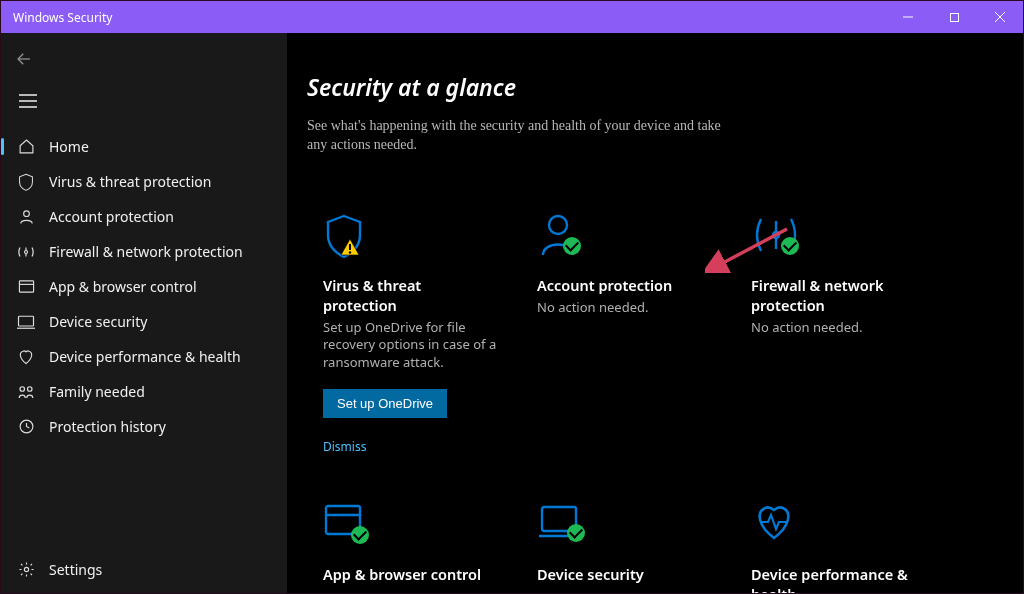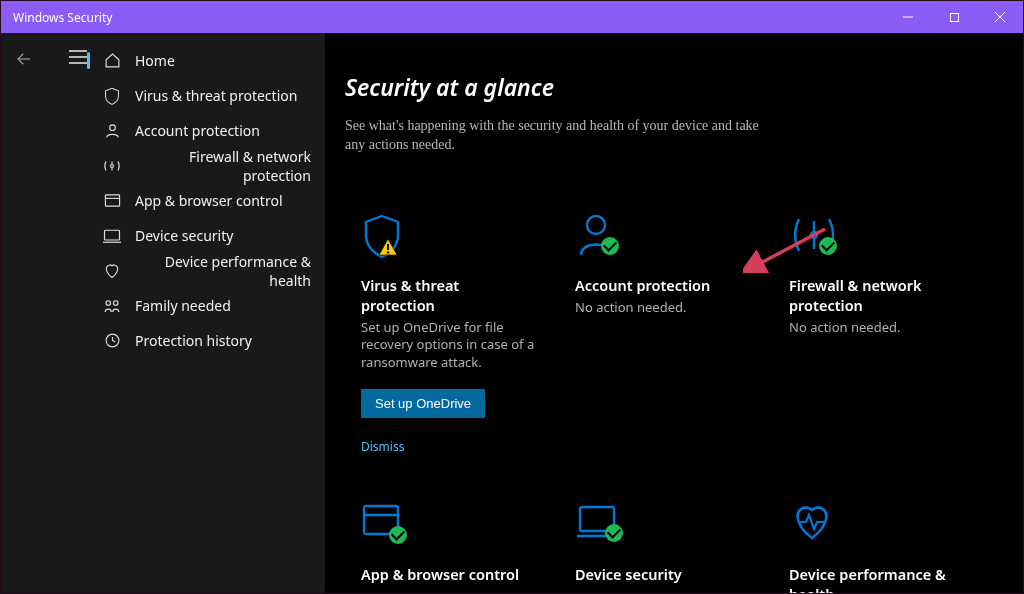--- a/index.html
+++ b/index.html
@@ -5,21 +5,21 @@
   * { box-sizing: border-box; margin: 0; padding: 0; }
   html, body { width: 1024px; height: 594px; overflow: hidden; font-family: "Segoe UI", system-ui, sans-serif; background:#000; color:#fff; }
   .window { width:1024px; height:594px; display:flex; flex-direction:column; background:#000; border:1px solid #2a0a1a; }
   
   .titlebar { height:32px; background:#8b5cf6; display:flex; align-items:center; justify-content:space-between; padding-left:12px; font-size:12px; color:#fff; }
   .titlebar .tb-right { display:flex; }
   .tb-btn { width:46px; height:32px; display:flex; align-items:center; justify-content:center; color:#fff; }
   .tb-btn svg { stroke:#fff; }
   .body { flex:1; display:flex; min-height:0; }
   
-  .sidebar { width:324px; background:#191919; display:flex; flex-direction:row; padding-top:4px;text-align:right; }
+  .sidebar { width:286px; background:#191919; display:flex; flex-direction:column; padding-top:4px; }
   .sb-top { padding:6px 0 6px 14px; }
   .back-btn { width:36px; height:32px; display:flex; align-items:center; justify-content:flex-start; color:#bbb; }
   .hamburger { padding:10px 0 10px 18px; }
   .nav { display:flex; flex-direction:column; margin-top:6px; flex:1; }
   .nav-item { display:flex; align-items:center; gap:14px; height:35px; padding:0 14px 0 16px; font-size:14px; color:#f0f0f0; cursor:default; position:relative; }
   .nav-item.selected::before { content:""; position:absolute; left:0; top:9px; bottom:9px; width:3px; background:#4cc2ff; border-radius:2px; }
   .nav-item .icon { width:18px; height:18px; display:flex; align-items:center; justify-content:center; color:#ddd; }
   .sb-bottom { margin-top:auto; padding-bottom:6px; }
   
   .main { flex:1; background:#000; position:relative; overflow:hidden; }
@@ -166,20 +166,31 @@
           <span class="icon">
             <svg width="17" height="17" viewBox="0 0 24 24" fill="none" stroke="#ddd" stroke-width="1.6">
                 <circle cx="12" cy="12" r="9"></circle>
                 <polyline points="12 7 12 12 16 14"></polyline>
               </svg>
           </span>
           <span>Protection history</span>
         </div>
       </div>
 
+      <div class="sb-bottom">
+        <div class="nav-item">
+          <span class="icon">
+            <svg width="17" height="17" viewBox="0 0 24 24" fill="none" stroke="#ddd" stroke-width="1.6">
+                <circle cx="12" cy="12" r="3"></circle>
+                <path d="M12 2v3M12 19v3M4.2 4.2l2.1 2.1M17.7 17.7l2.1 2.1M2 12h3M19 12h3M4.2 19.8l2.1-2.1M17.7 6.3l2.1-2.1"></path>
+              </svg>
+          </span>
+          <span>Settings</span>
+        </div>
+      </div>
     </div>
 
     <div class="main">
       <div class="main-inner">
         <h1>Security at a glance</h1>
         <p class="subtitle">See what's happening with the security and health of your device and take any actions needed.</p>
 
         <div class="cards">
 
           <div class="card">

